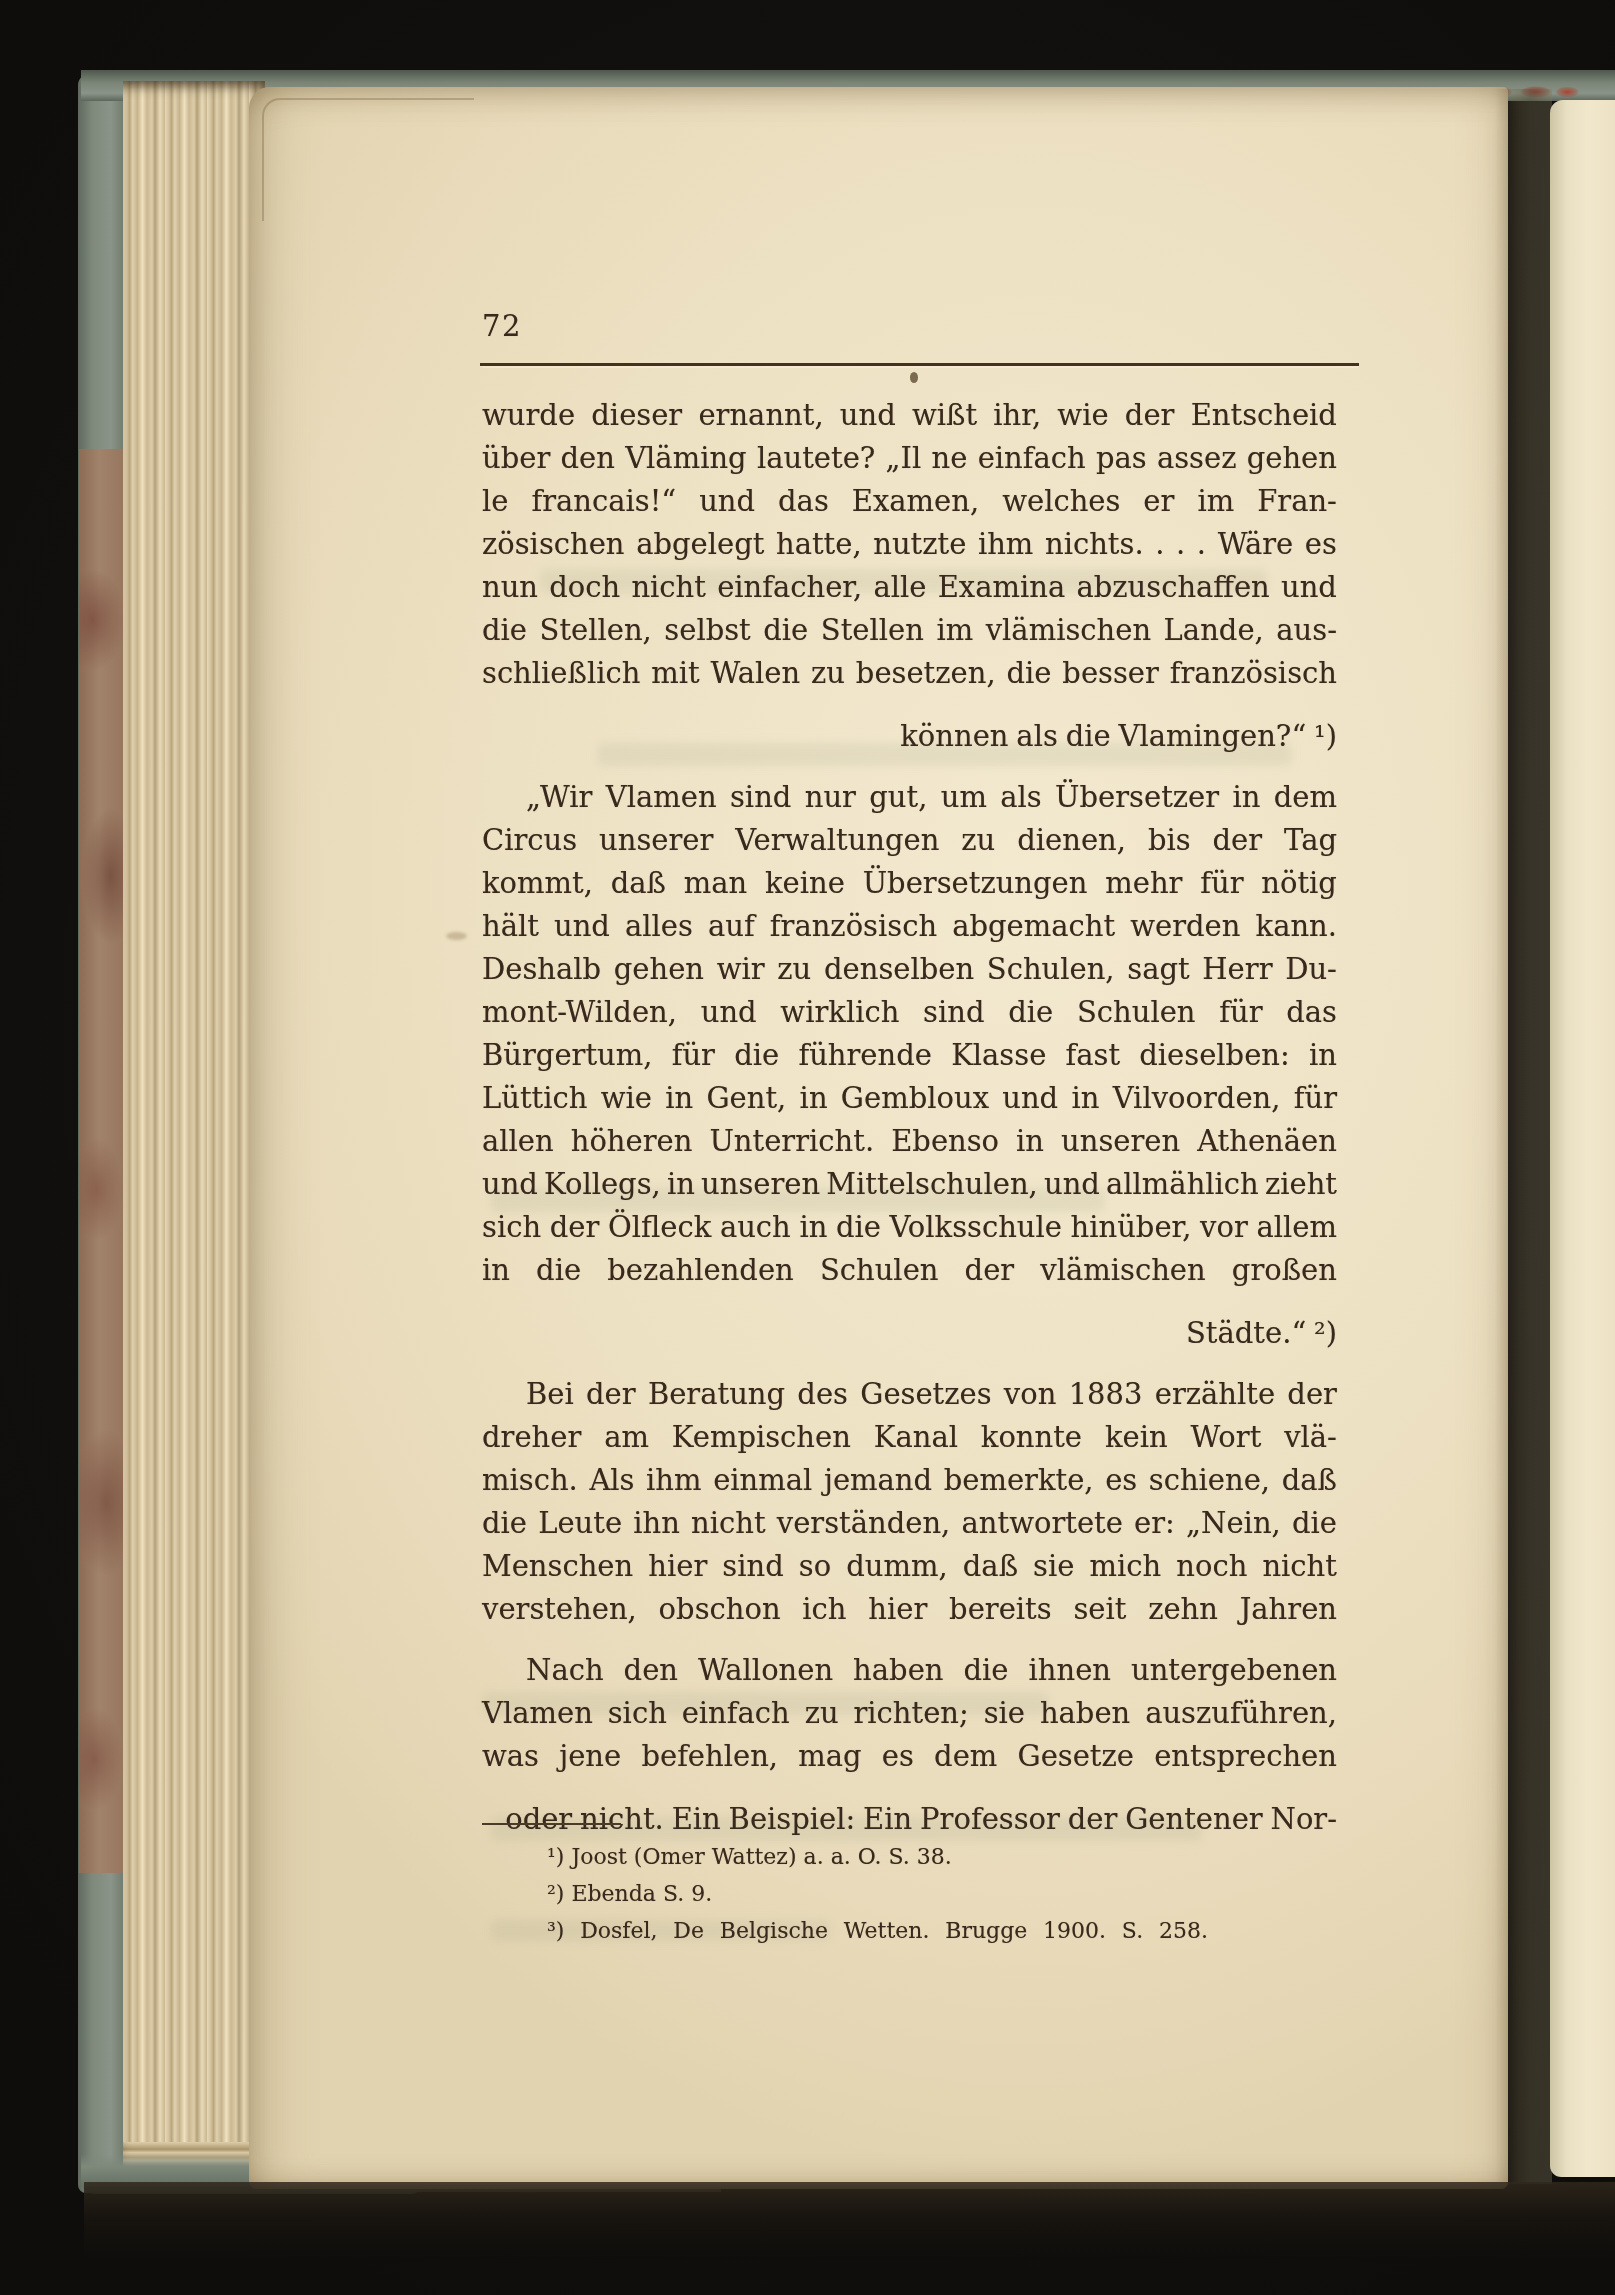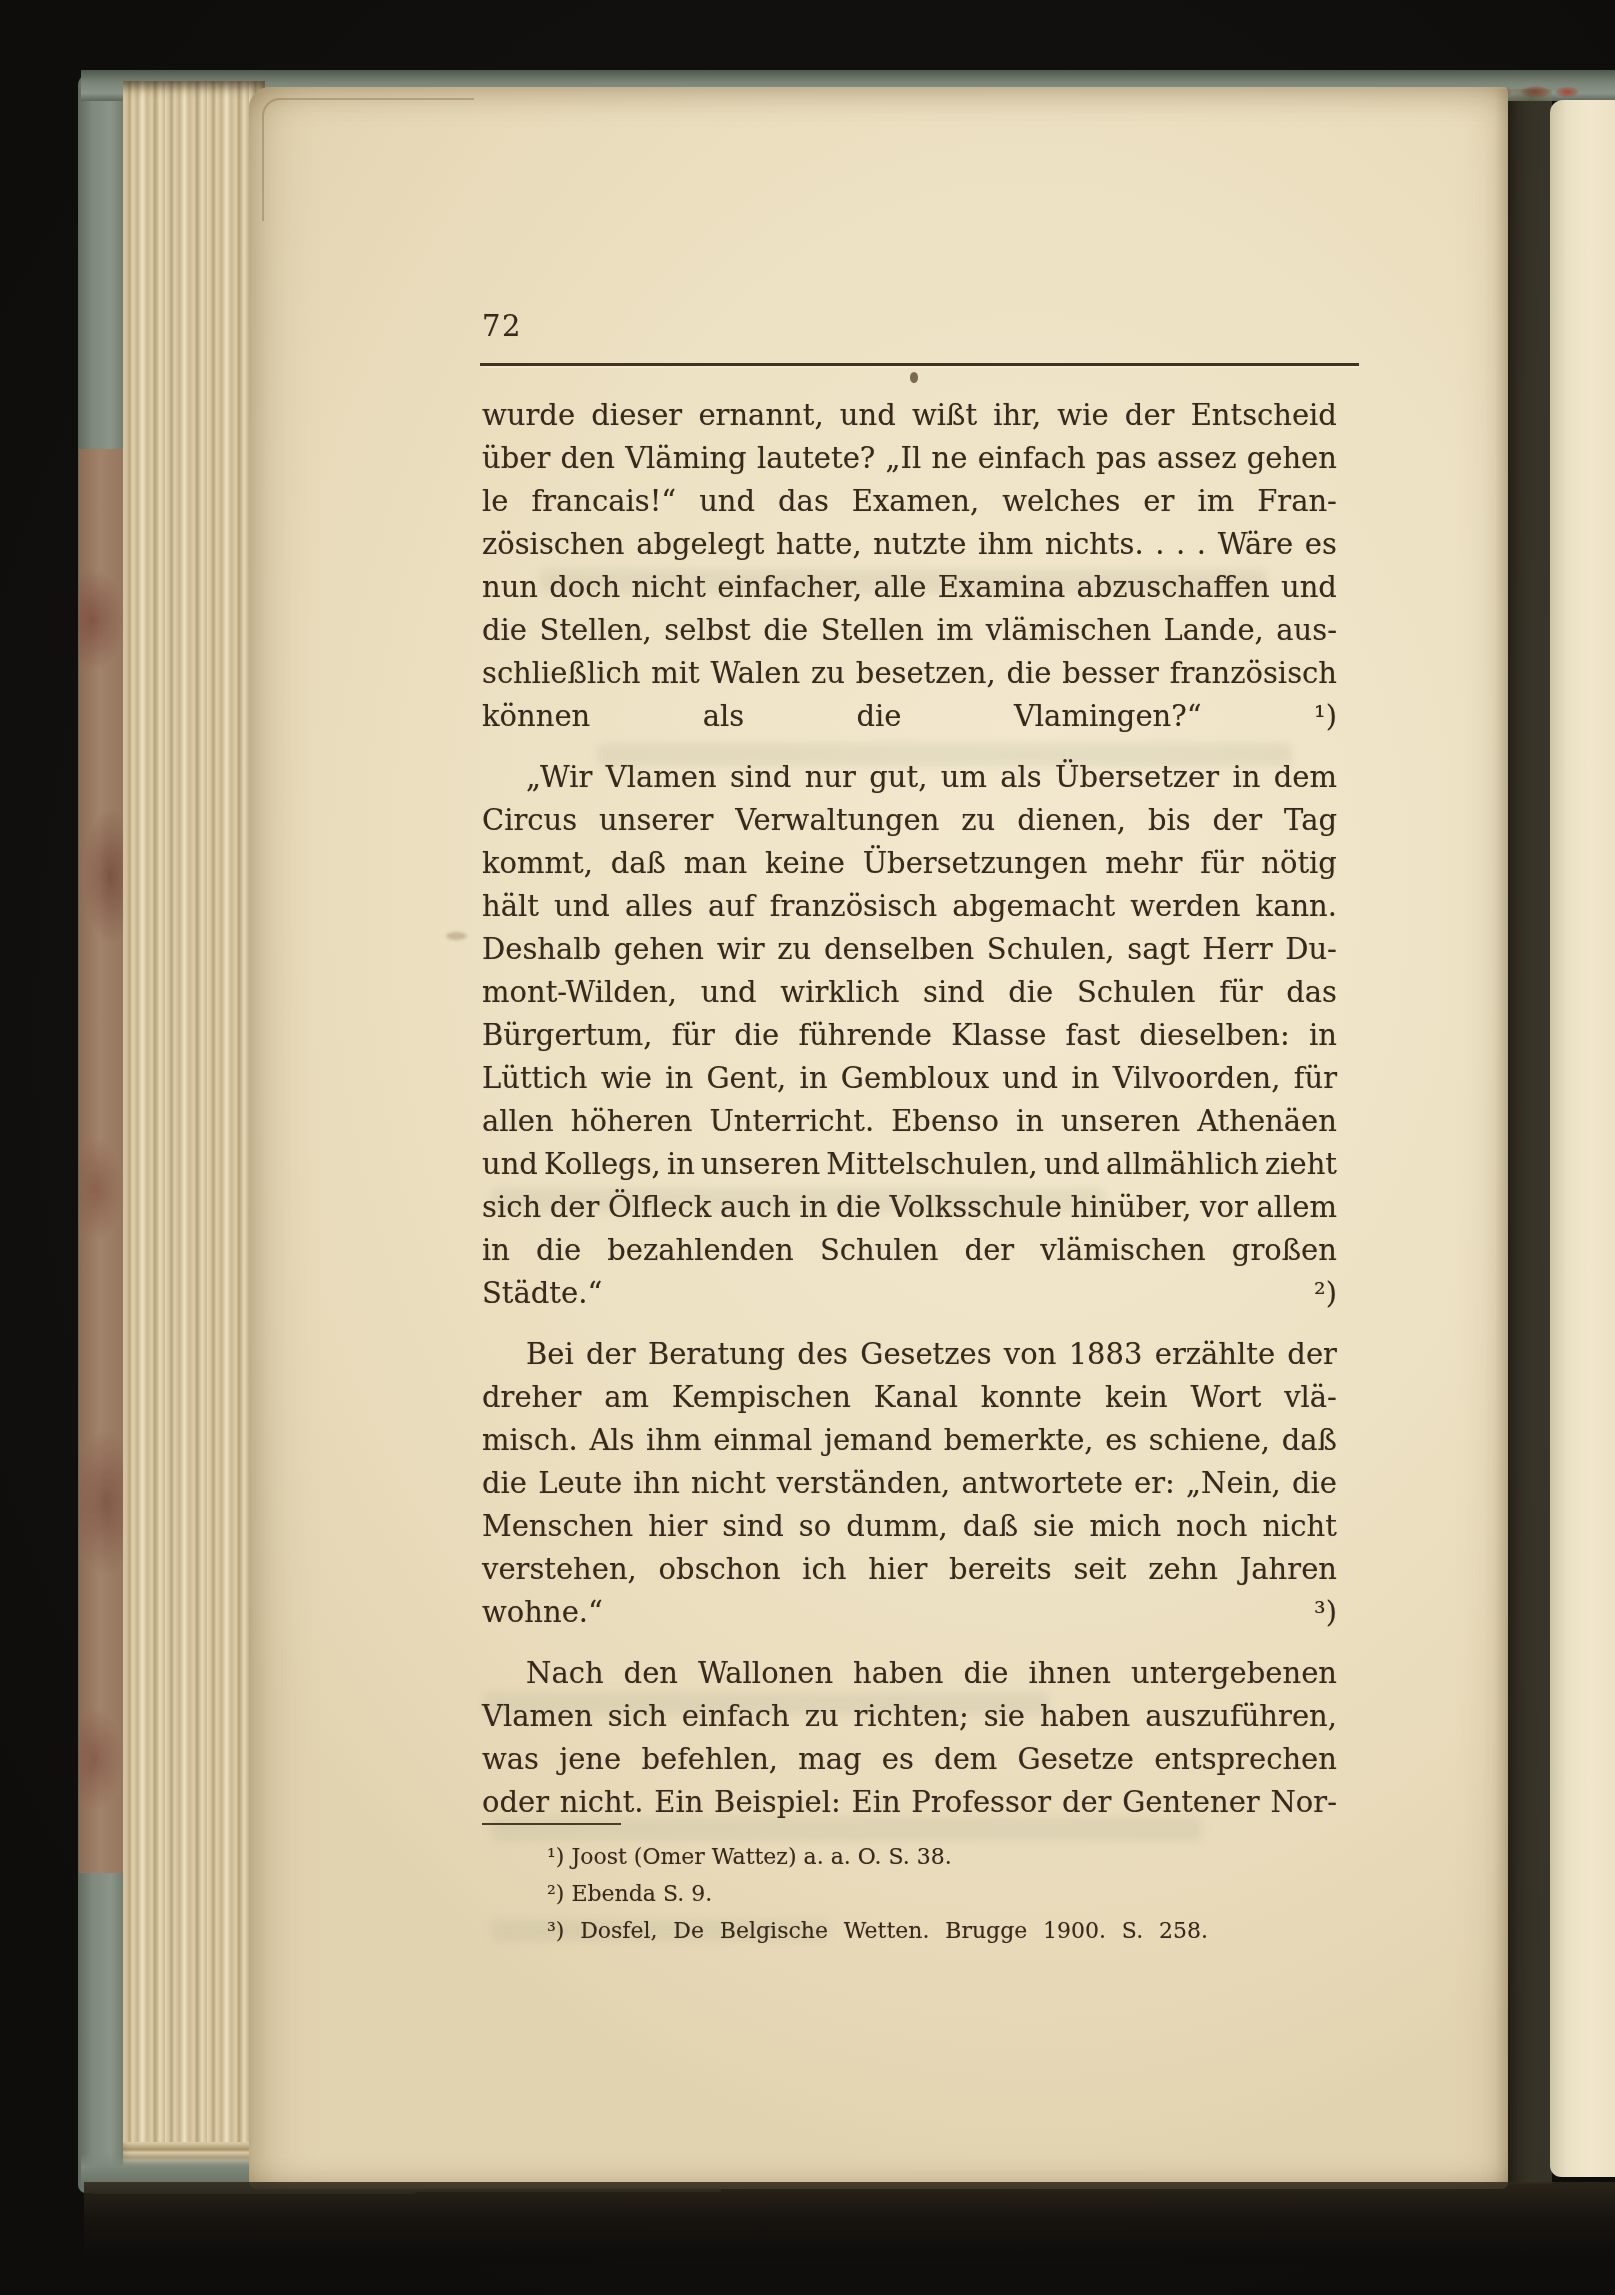--- a/index.html
+++ b/index.html
@@ -61,21 +61,21 @@
     background:linear-gradient(90deg,#cdc4a6 0%,#e9dfc2 26%,#f1e7cc 60%,#ece1c4 100%);
     border-radius:13px 0 0 11.3px;}
 
   
   .ink{color:#38291c;text-shadow:0 0 0.8px rgba(56,41,28,.35);}
   #page-number{position:absolute;left:233px;top:225px;font-size:29px;line-height:29px;letter-spacing:1.6px;}
   #header-rule{position:absolute;left:231px;top:276px;width:879px;height:3.2px;background:#42321f;
     box-shadow:0 1.6px 0.8px rgba(250,244,222,.5);}
   #text-block{position:absolute;left:233px;top:307px;width:855px;font-size:29px;}
   .line{display:flex;justify-content:space-between;height:43px;line-height:43px;white-space:nowrap;}
-  .line.last{justify-content:space-between;gap:.27em;}
+  .line.last{justify-content:flex-end;gap:.27em;margin-top:20px;}
   .line.indent{padding-left:44px;margin-top:18px;}
   .line span{white-space:pre;}
   #footnote-rule{position:absolute;left:233px;top:1736px;width:139px;height:2.4px;background:#4a3a28;}
   #footnotes{position:absolute;left:233px;top:1751px;width:857px;font-size:22px;}
   .footnote{height:37px;line-height:37px;padding-left:65px;white-space:nowrap;}
   #footnotes .footnote:nth-child(3){word-spacing:.4em;}
 
   
   .speck{position:absolute;border-radius:50%;}
   #speck-1{left:661px;top:285px;width:8px;height:10.5px;background:#7a6a52;}
@@ -386,24 +386,20 @@
           <div class="line">
             <span>verstehen,</span>
             <span>obschon</span>
             <span>ich</span>
             <span>hier</span>
             <span>bereits</span>
             <span>seit</span>
             <span>zehn</span>
             <span>Jahren</span>
           </div>
-          <div class="line last">
-            <span>wohne.“</span>
-            <span>³)</span>
-          </div>
         </div>
         <div>
           <div class="line indent">
             <span>Nach</span>
             <span>den</span>
             <span>Wallonen</span>
             <span>haben</span>
             <span>die</span>
             <span>ihnen</span>
             <span>untergebenen</span>

